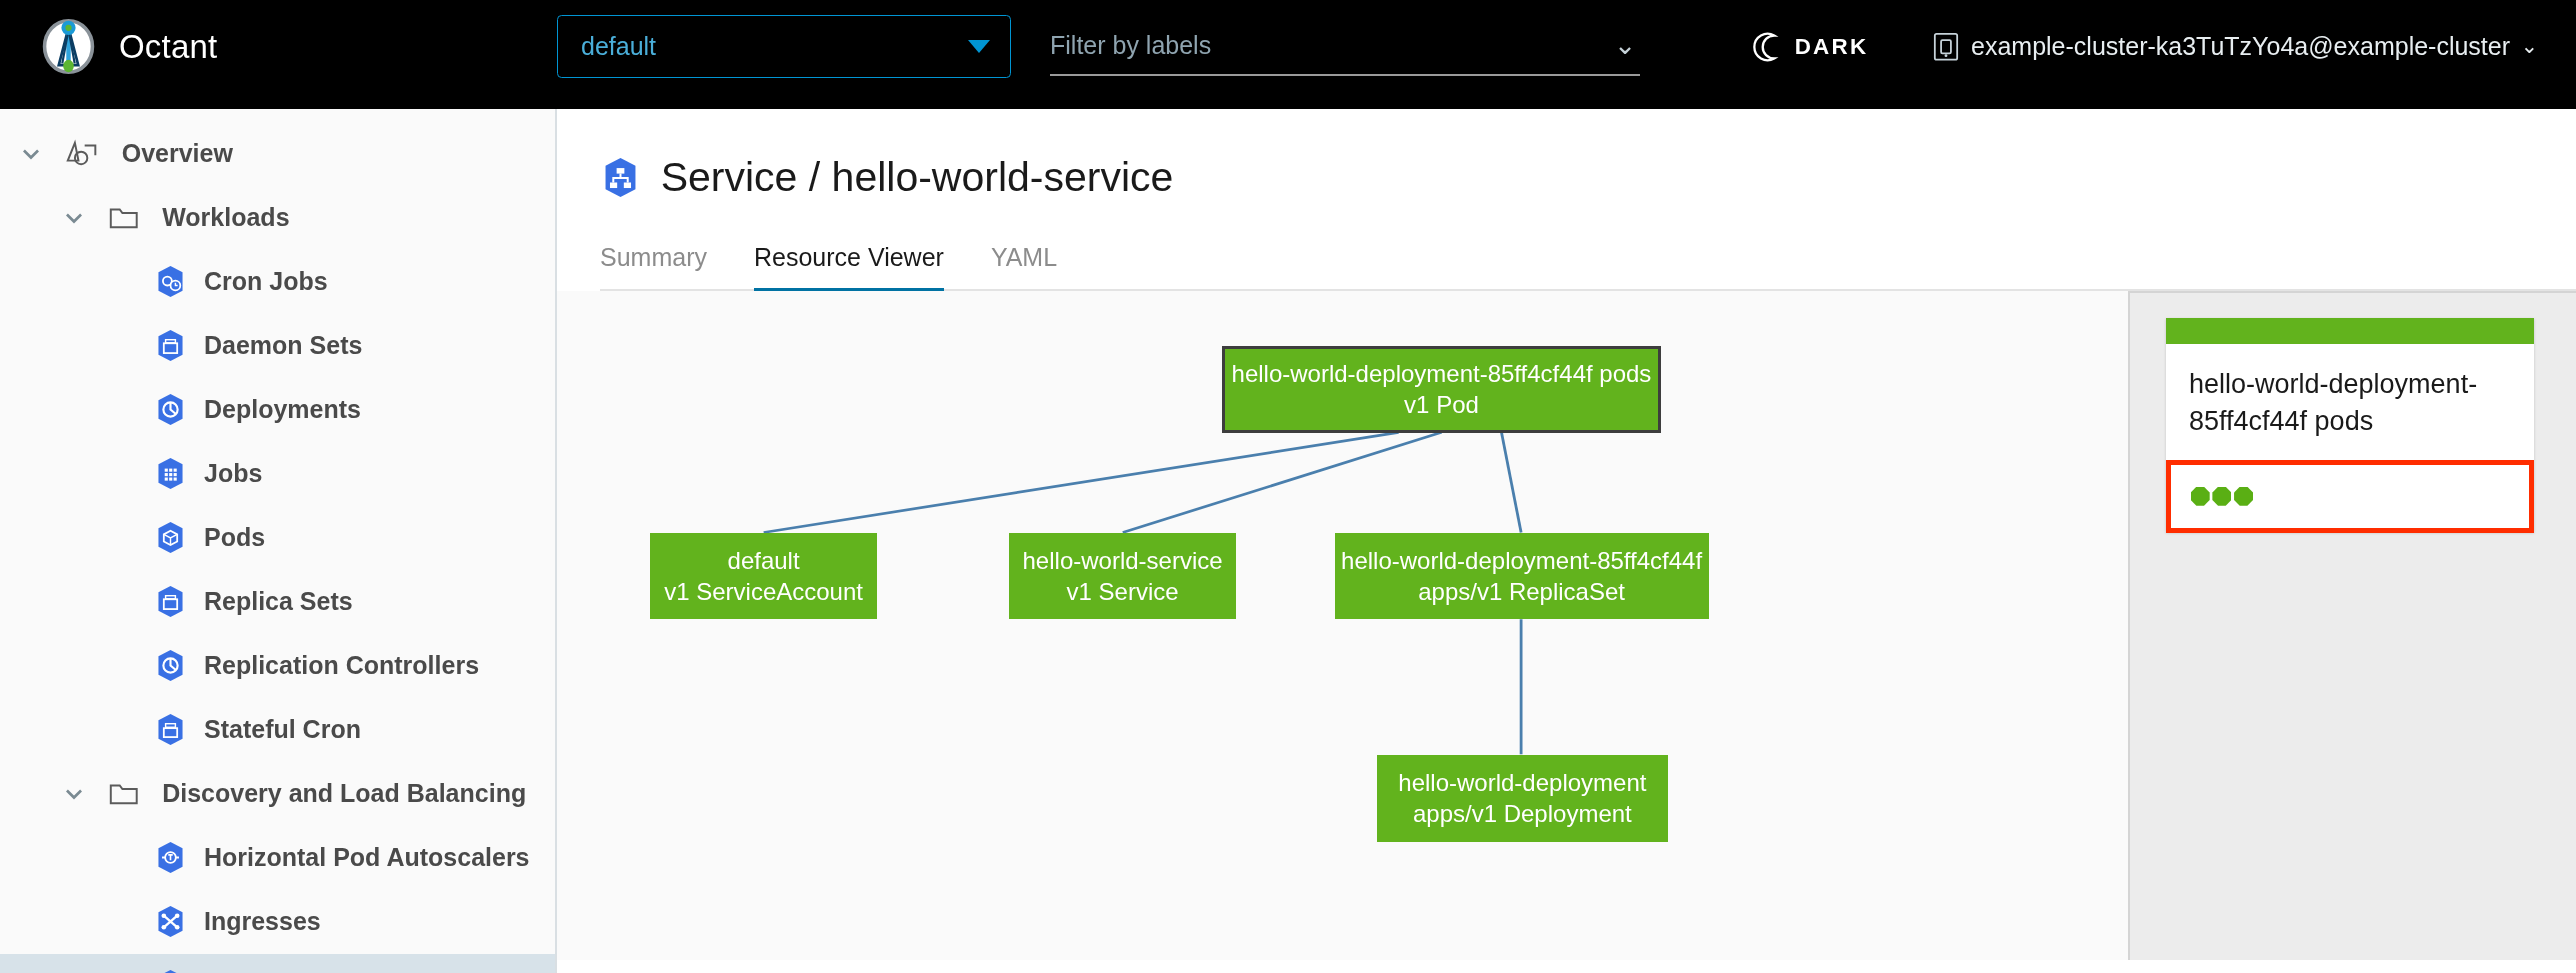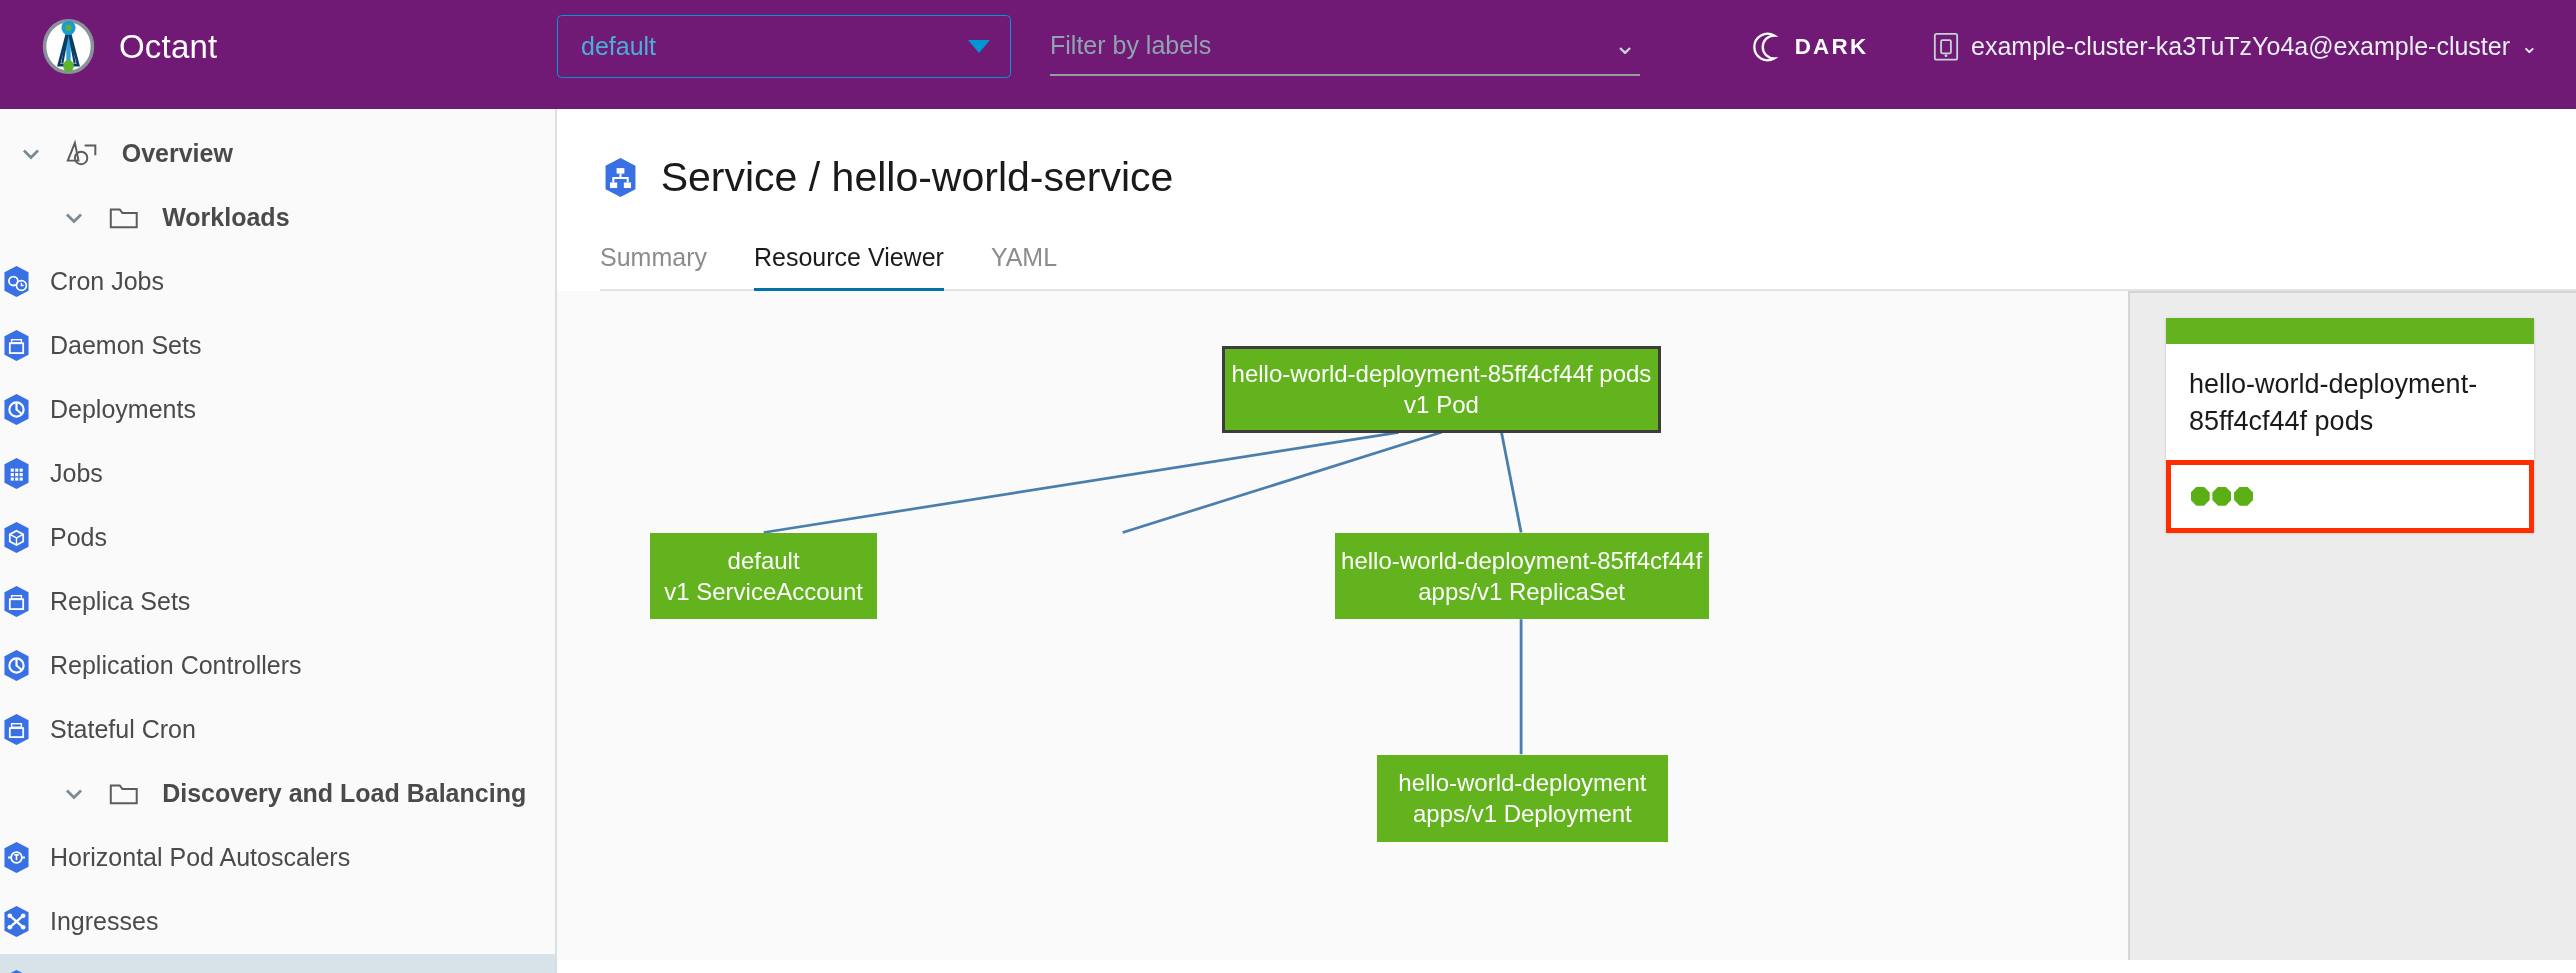--- a/index.html
+++ b/index.html
@@ -6,21 +6,21 @@
   html, body {
     width: 2576px; height: 973px;
     overflow: hidden;
     font-family: "Liberation Sans", sans-serif;
     background: #fafafa;
   }
 
   
   .header {
     height: 109px;
-    background: #701a75;
+    background: #000000;
     display: flex;
     align-items: center;
     padding: 0 38px 16px 41px;
     position: relative;
   }
   .brand { display: flex; align-items: center; width: 516px; flex: none; }
   .brand-logo { width: 55px; height: 55px; flex: none; }
   .brand-name {
     color: #ffffff;
     font-size: 33px;
@@ -149,22 +149,24 @@
   .folder-icon { width: 29.5px; height: 27px; flex: none; }
   .nav-label-bold {
     font-size: 25px;
     font-weight: bold;
     color: #4a4a4a;
     margin-left: 15px;
   }
   .leaf-row {
     display: flex; align-items: center;
     height: 64px;
+    padding-left: 154px;
     cursor: pointer;
     white-space: nowrap;
+    font-weight: bold;
   }
   .leaf-row.selected { background: #d7e2e9; }
   .k8s-icon { width: 33px; height: 33px; flex: none; }
   .leaf-label {
     font-size: 25px;
     color: #4a4a4a;
     margin-left: 17px;
   }
 
   
@@ -564,20 +566,24 @@
         <div class="gnode selected" style="left:42.3%; top:8.2%; width:28.0%; height:13.0%;">
           <span class="gnode-l1">hello-world-deployment-85ff4cf44f pods</span>
           <span class="gnode-l2">v1 Pod</span>
         </div>
 
         <div class="gnode" style="left:5.95%; top:36.1%; width:14.4%; height:13.0%;">
           <span class="gnode-l1">default</span>
           <span class="gnode-l2">v1 ServiceAccount</span>
         </div>
 
+        <div class="gnode" style="left:28.8%; top:36.1%; width:14.4%; height:13.0%;">
+          <span class="gnode-l1">hello-world-service</span>
+          <span class="gnode-l2">v1 Service</span>
+        </div>
 
         <div class="gnode" style="left:49.5%; top:36.1%; width:23.8%; height:13.0%;">
           <span class="gnode-l1">hello-world-deployment-85ff4cf44f</span>
           <span class="gnode-l2">apps/v1 ReplicaSet</span>
         </div>
 
         <div class="gnode" style="left:52.2%; top:69.3%; width:18.5%; height:13.0%;">
           <span class="gnode-l1">hello-world-deployment</span>
           <span class="gnode-l2">apps/v1 Deployment</span>
         </div>

